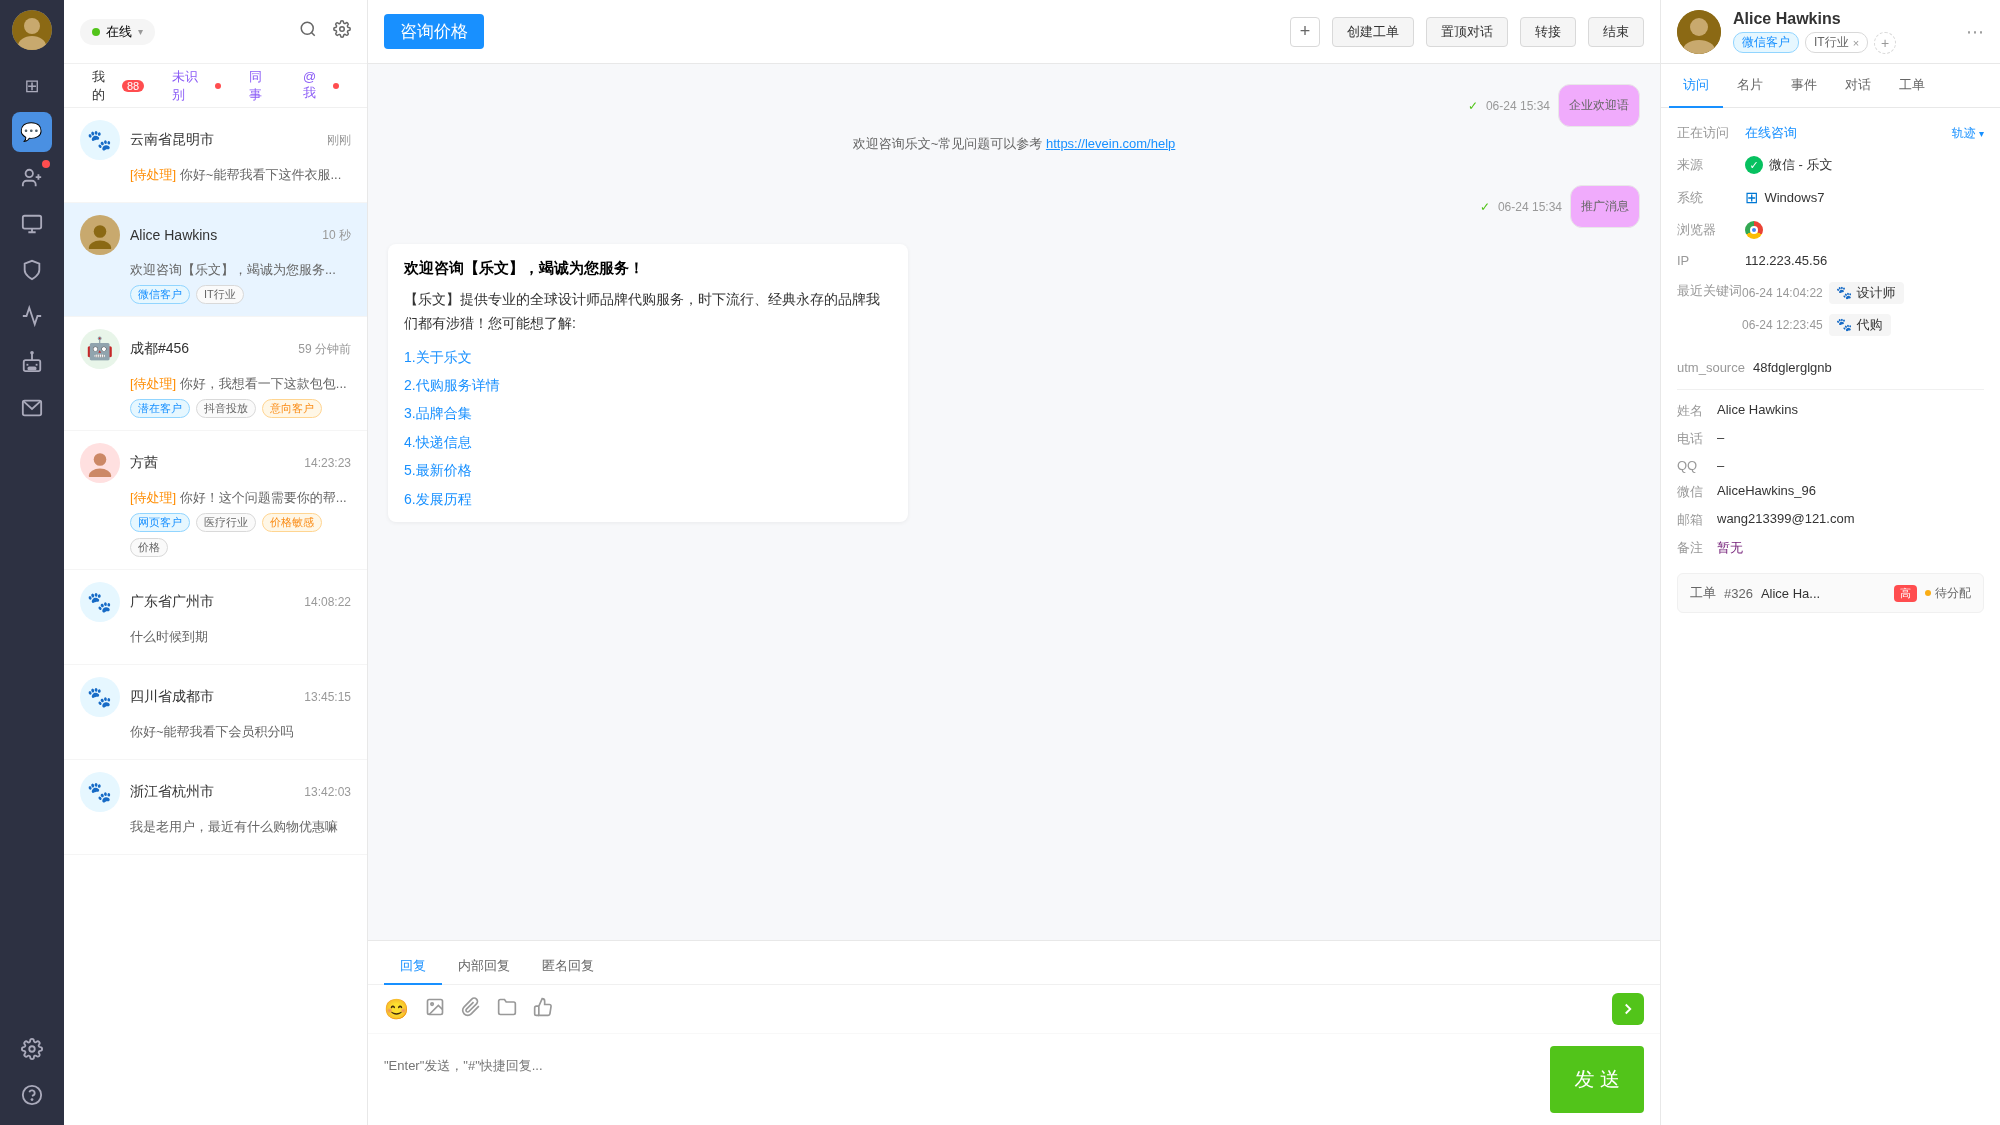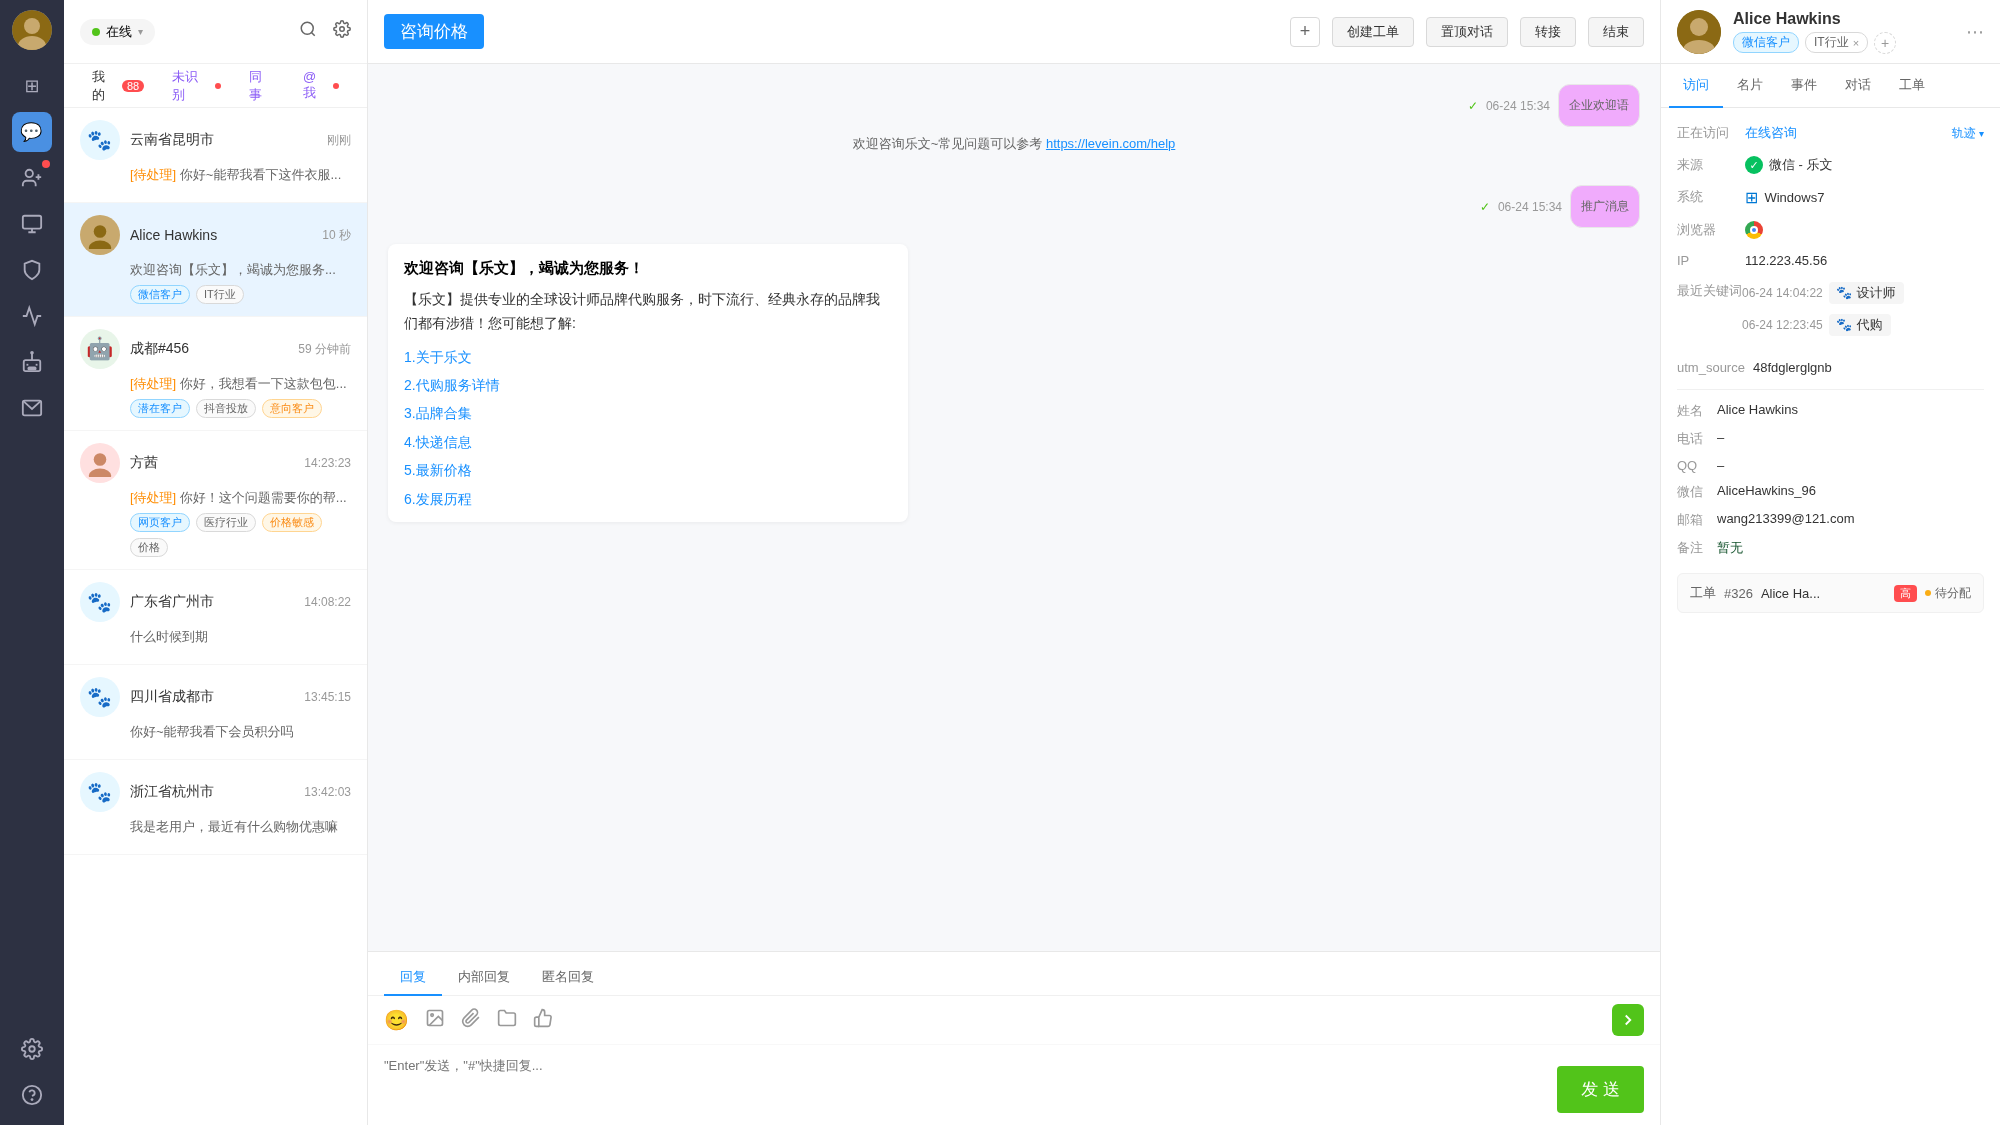--- a/index.html
+++ b/index.html
@@ -160,21 +160,21 @@
     }
     .input-icon { font-size: 20px; color: #999; cursor: pointer; }
     .input-icon.green { color: #52c41a; background: #52c41a; border-radius: 6px; color: #fff; width: 32px; height: 32px; display: flex; align-items: center; justify-content: center; }
     .input-spacer { flex: 1; }
     .input-field {
       min-height: 80px; padding: 12px 16px; font-size: 13px; color: #999;
       outline: none; border: none; resize: none; width: 100%; background: transparent;
     }
     .btn-send {
       background: #52c41a; color: #fff; border: none; border-radius: 4px;
-      padding: 12px 24px; font-size: 17px; cursor: pointer;
+      padding: 20px 24px; font-size: 20px; cursor: pointer;
     }
 
     
     .right-panel {
       width: 340px;
       background: #fff;
       border-left: 1px solid #e8e8e8;
       display: flex;
       flex-direction: column;
       flex-shrink: 0;
@@ -195,21 +195,21 @@
     .right-nav {
       display: flex; border-bottom: 1px solid #e8e8e8; padding: 0 8px;
     }
     .right-nav-item {
       padding: 12px 14px; font-size: 13px; color: #666; cursor: pointer;
       border-bottom: 2px solid transparent; margin-bottom: -1px;
     }
     .right-nav-item.active { color: #1890ff; border-bottom-color: #1890ff; }
 
     .right-content { flex: 1; overflow-y: auto; padding: 16px; }
-    .info-row { display: flex; align-items: flex-start; margin-bottom: 14px; gap: 8px; }
+    .info-row { display: flex; align-items: flex-end; margin-bottom: 14px; gap: 8px; }
     .info-label { color: #999; font-size: 13px; min-width: 60px; flex-shrink: 0; }
     .info-value { color: #333; font-size: 13px; flex: 1; display: flex; align-items: center; gap: 6px; }
     .status-online { color: #1890ff; font-size: 13px; }
     .source-icon { width: 18px; height: 18px; border-radius: 50%; background: #07c160; display: flex; align-items: center; justify-content: center; font-size: 10px; color: #fff; }
     .keyword-row { margin-bottom: 10px; }
     .keyword-date { color: #999; font-size: 12px; margin-bottom: 4px; display: flex; align-items: center; gap: 6px; }
     .keyword-tag { display: inline-flex; align-items: center; gap: 4px; background: #f5f5f5; border-radius: 4px; padding: 2px 8px; font-size: 13px; color: #333; }
     .divider { height: 1px; background: #f0f0f0; margin: 12px 0; }
     .field-row { display: flex; margin-bottom: 10px; }
     .field-label { color: #999; font-size: 13px; min-width: 40px; }
@@ -655,21 +655,21 @@
     <div class="field-row">
       <span class="field-label">微信</span>
       <span class="field-value">AliceHawkins_96</span>
     </div>
     <div class="field-row">
       <span class="field-label">邮箱</span>
       <span class="field-value">wang213399@121.com</span>
     </div>
     <div class="field-row">
       <span class="field-label">备注</span>
-      <span class="field-value" style="color:#14532d;">暂无</span>
+      <span class="field-value" style="color:#701a75;">暂无</span>
     </div>
 
     <div class="ticket-row">
       <span class="ticket-id">工单</span>
       <span class="ticket-id">#326</span>
       <span class="ticket-name">Alice Ha...</span>
       <span class="ticket-priority">高</span>
       <span class="ticket-status">
         <span class="ticket-status-dot"></span>
         <span>待分配</span>

